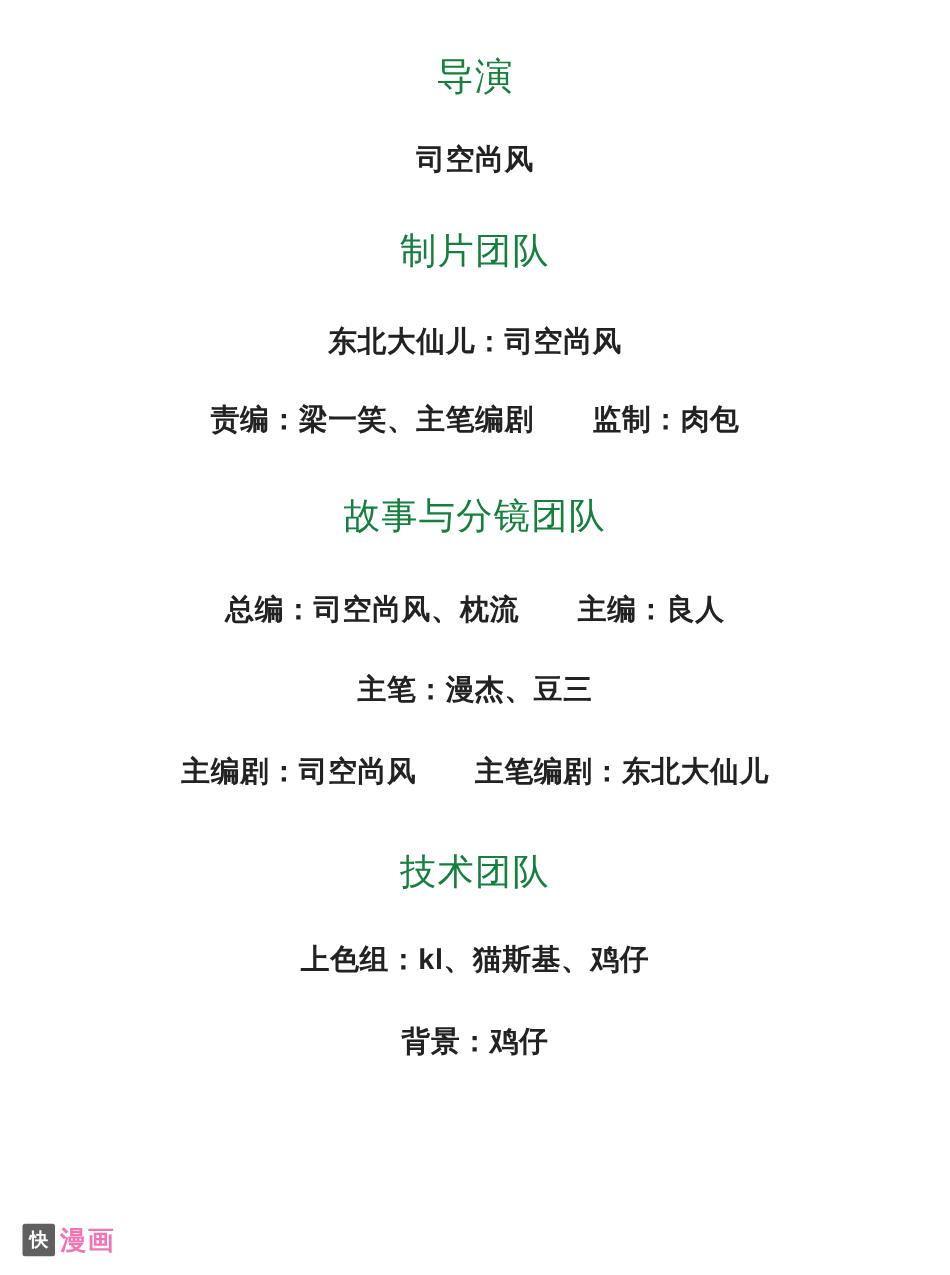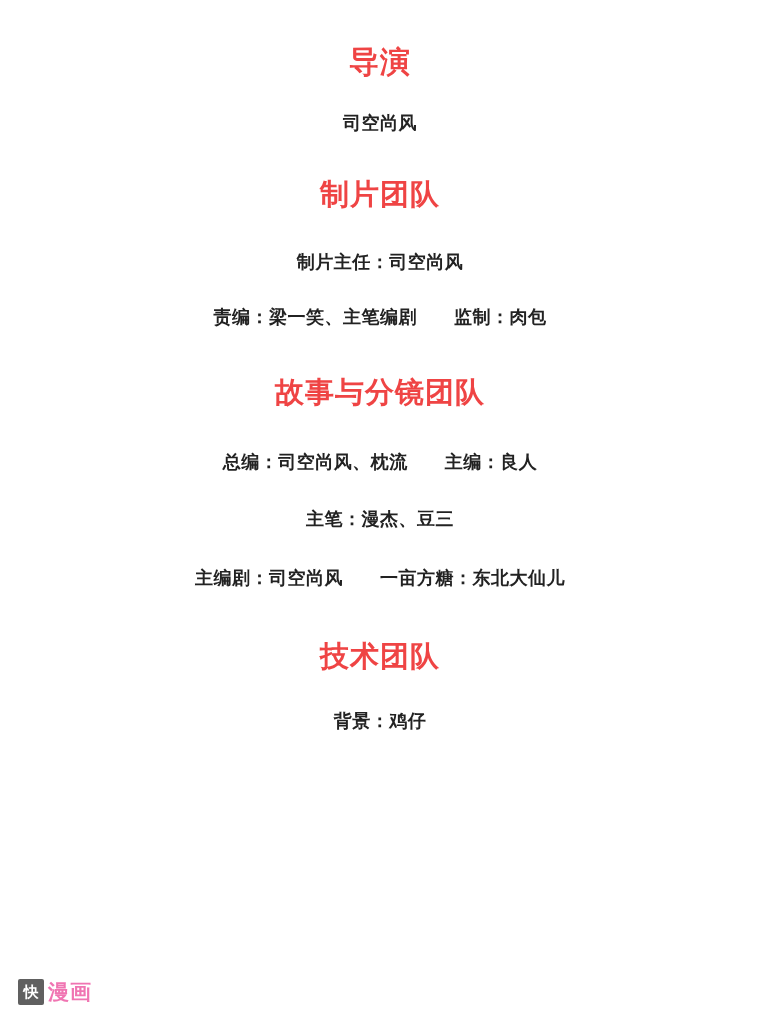--- a/index.html
+++ b/index.html
@@ -18,35 +18,35 @@
   .credits {
     width: 100%;
     box-sizing: border-box;
     padding: 34px 40px 0 40px;
     text-align: center;
   }
   .section {
     margin: 0;
   }
   .section-title {
-    color: #ef4444;
-    font-weight: bold;
+    color: #15803d;
+    font-weight: normal;
     letter-spacing: 1px;
     line-height: 1.3;
   }
   .title-director {
     font-size: 30px;
     margin: 8px 0 0 0;
   }
   .title-normal {
     font-size: 29px;
     margin: 0;
   }
   .credit-line {
-    font-size: 18px;
+    font-size: 23px;
     color: #222222;
     font-weight: bold;
     line-height: 1.4;
     letter-spacing: 0.5px;
   }
   .s1-line { margin-top: 30px; }
   .s2-title { margin-top: 40px; }
   .s2-line1 { margin-top: 36px; }
   .s2-line2 { margin-top: 30px; }
   .s3-title { margin-top: 44px; }
@@ -91,33 +91,34 @@
 
 <div class="credits">
 
   <div class="section">
     <div class="section-title title-director">导演</div>
     <div class="credit-line s1-line">司空尚风</div>
   </div>
 
   <div class="section">
     <div class="section-title title-normal s2-title">制片团队</div>
-    <div class="credit-line s2-line1">制片主任：司空尚风</div>
+    <div class="credit-line s2-line1">东北大仙儿：司空尚风</div>
     <div class="credit-line s2-line2">责编：梁一笑、主笔编剧　　监制：肉包</div>
   </div>
 
   <div class="section">
     <div class="section-title title-normal s3-title">故事与分镜团队</div>
     <div class="credit-line s3-line1">总编：司空尚风、枕流　　主编：良人</div>
     <div class="credit-line s3-line2">主笔：漫杰、豆三</div>
-    <div class="credit-line s3-line3">主编剧：司空尚风　　一亩方糖：东北大仙儿</div>
+    <div class="credit-line s3-line3">主编剧：司空尚风　　主笔编剧：东北大仙儿</div>
   </div>
 
   <div class="section">
     <div class="section-title title-normal s4-title">技术团队</div>
+    <div class="credit-line s4-line2">上色组：kl、猫斯基、鸡仔</div>
     <div class="credit-line s4-line3">背景：鸡仔</div>
   </div>
 
 </div>
 
 <div class="watermark">
   <div class="wm-badge">快</div>
   <div class="wm-text">漫画</div>
 </div>
 

